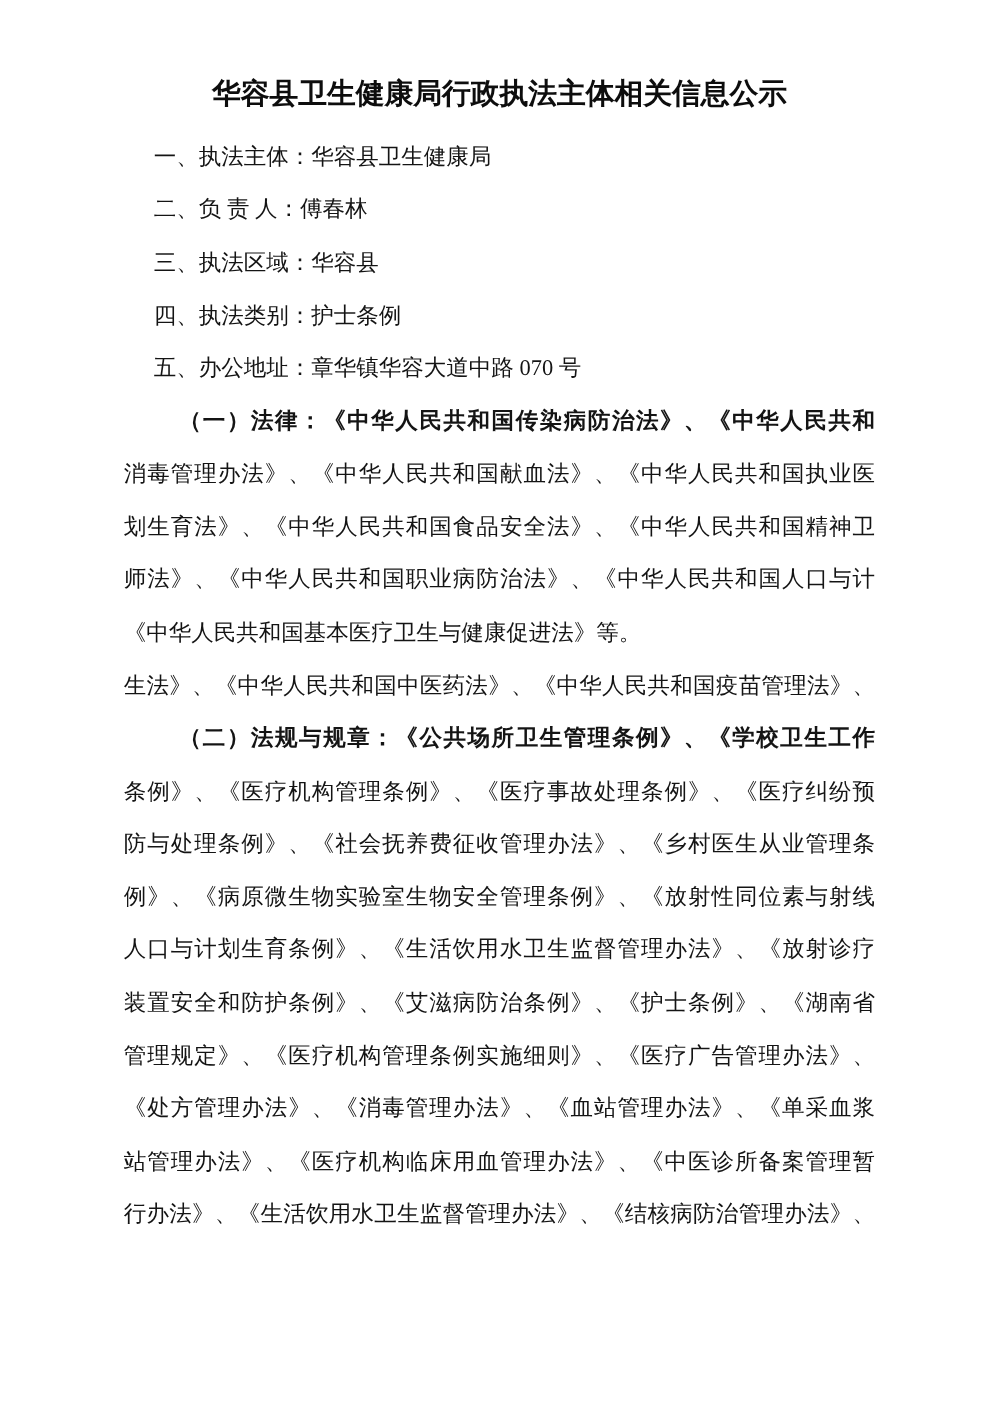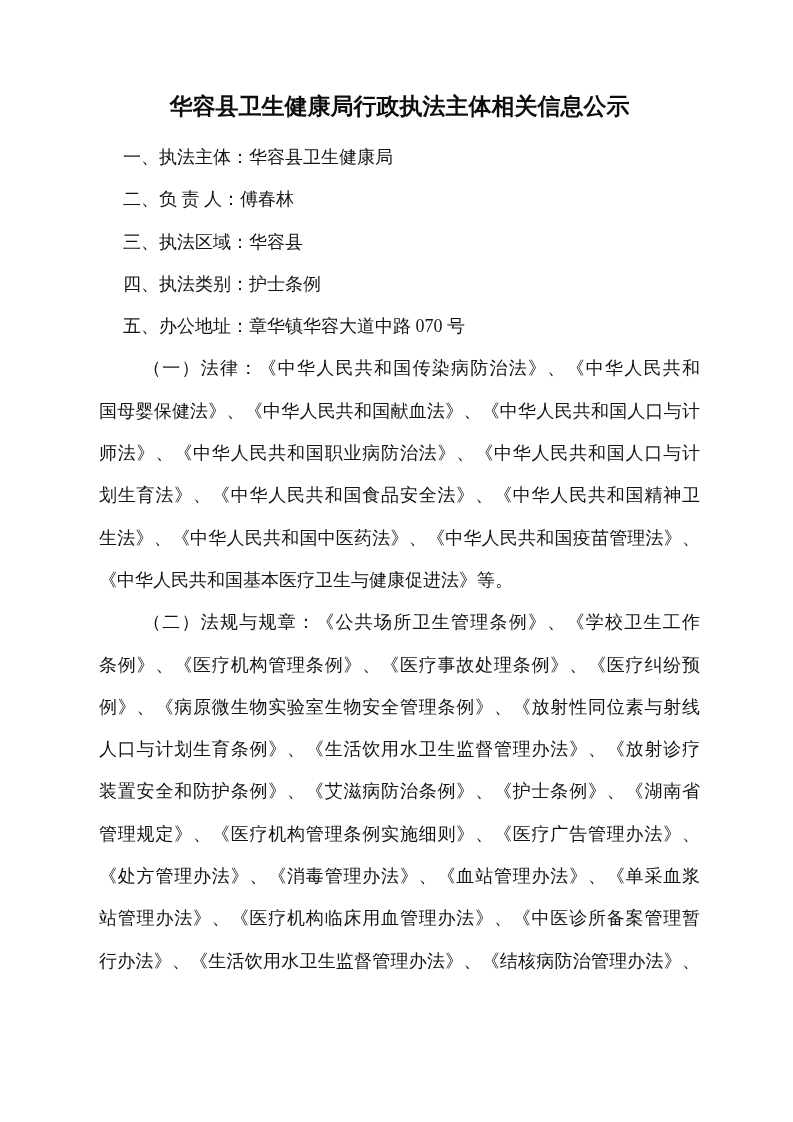--- a/index.html
+++ b/index.html
@@ -3,21 +3,21 @@
 <meta charset="utf-8">
 <style>
   html, body { margin: 0; padding: 0; background: #ffffff; }
   .page {
     position: relative;
     box-sizing: border-box;
     width: 793px;
     height: 1122px;
     background: #ffffff;
     color: #141414;
-    padding: 85px 93px 0 99px;
+    padding: 53px 93px 0 99px;
     font-family: "Liberation Serif", serif;
     overflow: hidden;
   }
   .doc-title {
     font-family: "Liberation Sans", sans-serif;
     font-size: 23px;
     font-weight: 700;
     text-align: center;
     line-height: 42px;
     height: 42px;
@@ -34,20 +34,21 @@
     overflow: hidden;
     white-space: nowrap;
   }
   .items .line {
     text-align: left;
     text-align-last: left;
     padding-left: 24px;
   }
   .line.first {
     text-indent: 44px;
+    font-weight: bold;
   }
   .line.flush {
     text-align: left;
     text-align-last: left;
   }
 </style>
 </head>
 <body>
 
 <div class="page">
@@ -57,30 +58,31 @@
   <div class="items">
     <div class="line">一、执法主体：华容县卫生健康局</div>
     <div class="line">二、负 责 人：傅春林</div>
     <div class="line">三、执法区域：华容县</div>
     <div class="line">四、执法类别：护士条例</div>
     <div class="line">五、办公地址：章华镇华容大道中路 070 号</div>
   </div>
 
   <div class="paragraph">
     <div class="line first">（一）法律：《中华人民共和国传染病防治法》、《中华人民共和</div>
-    <div class="line">国母婴保健法》、《中华人民共和国献血法》、《中华人民共和国人口与计</div>
+    <div class="line">消毒管理办法》、《中华人民共和国献血法》、《中华人民共和国执业医</div>
+    <div class="line">划生育法》、《中华人民共和国食品安全法》、《中华人民共和国精神卫</div>
     <div class="line">师法》、《中华人民共和国职业病防治法》、《中华人民共和国人口与计</div>
-    <div class="line">划生育法》、《中华人民共和国食品安全法》、《中华人民共和国精神卫</div>
+    <div class="line flush">《中华人民共和国基本医疗卫生与健康促进法》等。</div>
     <div class="line">生法》、《中华人民共和国中医药法》、《中华人民共和国疫苗管理法》、</div>
-    <div class="line flush">《中华人民共和国基本医疗卫生与健康促进法》等。</div>
   </div>
 
   <div class="paragraph">
     <div class="line first">（二）法规与规章：《公共场所卫生管理条例》、《学校卫生工作</div>
     <div class="line">条例》、《医疗机构管理条例》、《医疗事故处理条例》、《医疗纠纷预</div>
+    <div class="line">防与处理条例》、《社会抚养费征收管理办法》、《乡村医生从业管理条</div>
     <div class="line">例》、《病原微生物实验室生物安全管理条例》、《放射性同位素与射线</div>
     <div class="line">人口与计划生育条例》、《生活饮用水卫生监督管理办法》、《放射诊疗</div>
     <div class="line">装置安全和防护条例》、《艾滋病防治条例》、《护士条例》、《湖南省</div>
     <div class="line">管理规定》、《医疗机构管理条例实施细则》、《医疗广告管理办法》、</div>
     <div class="line">《处方管理办法》、《消毒管理办法》、《血站管理办法》、《单采血浆</div>
     <div class="line">站管理办法》、《医疗机构临床用血管理办法》、《中医诊所备案管理暂</div>
     <div class="line">行办法》、《生活饮用水卫生监督管理办法》、《结核病防治管理办法》、</div>
   </div>
 
 </div>

